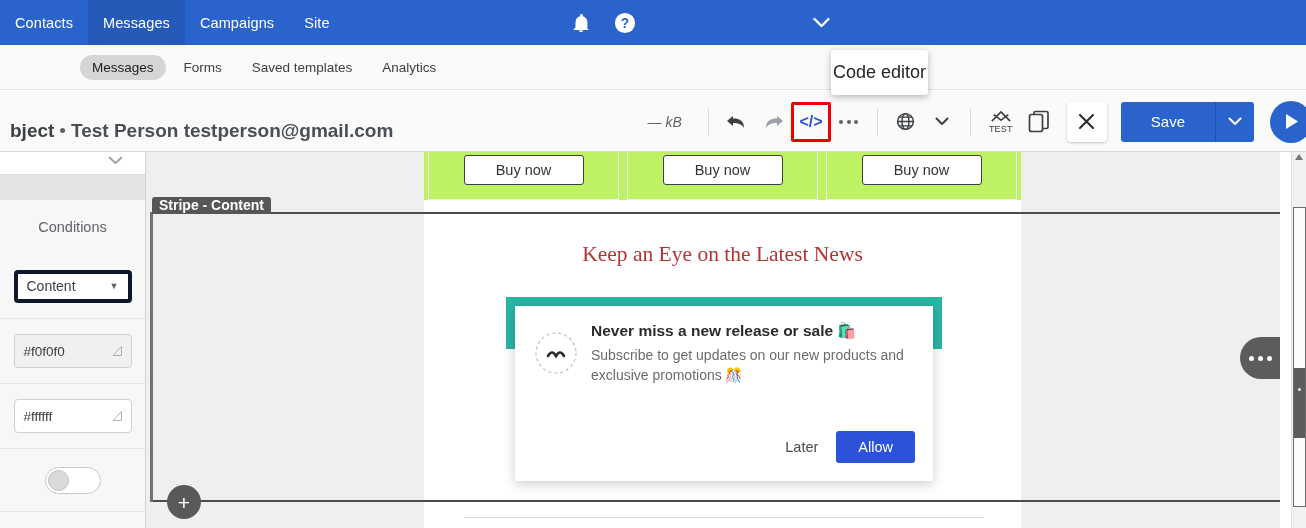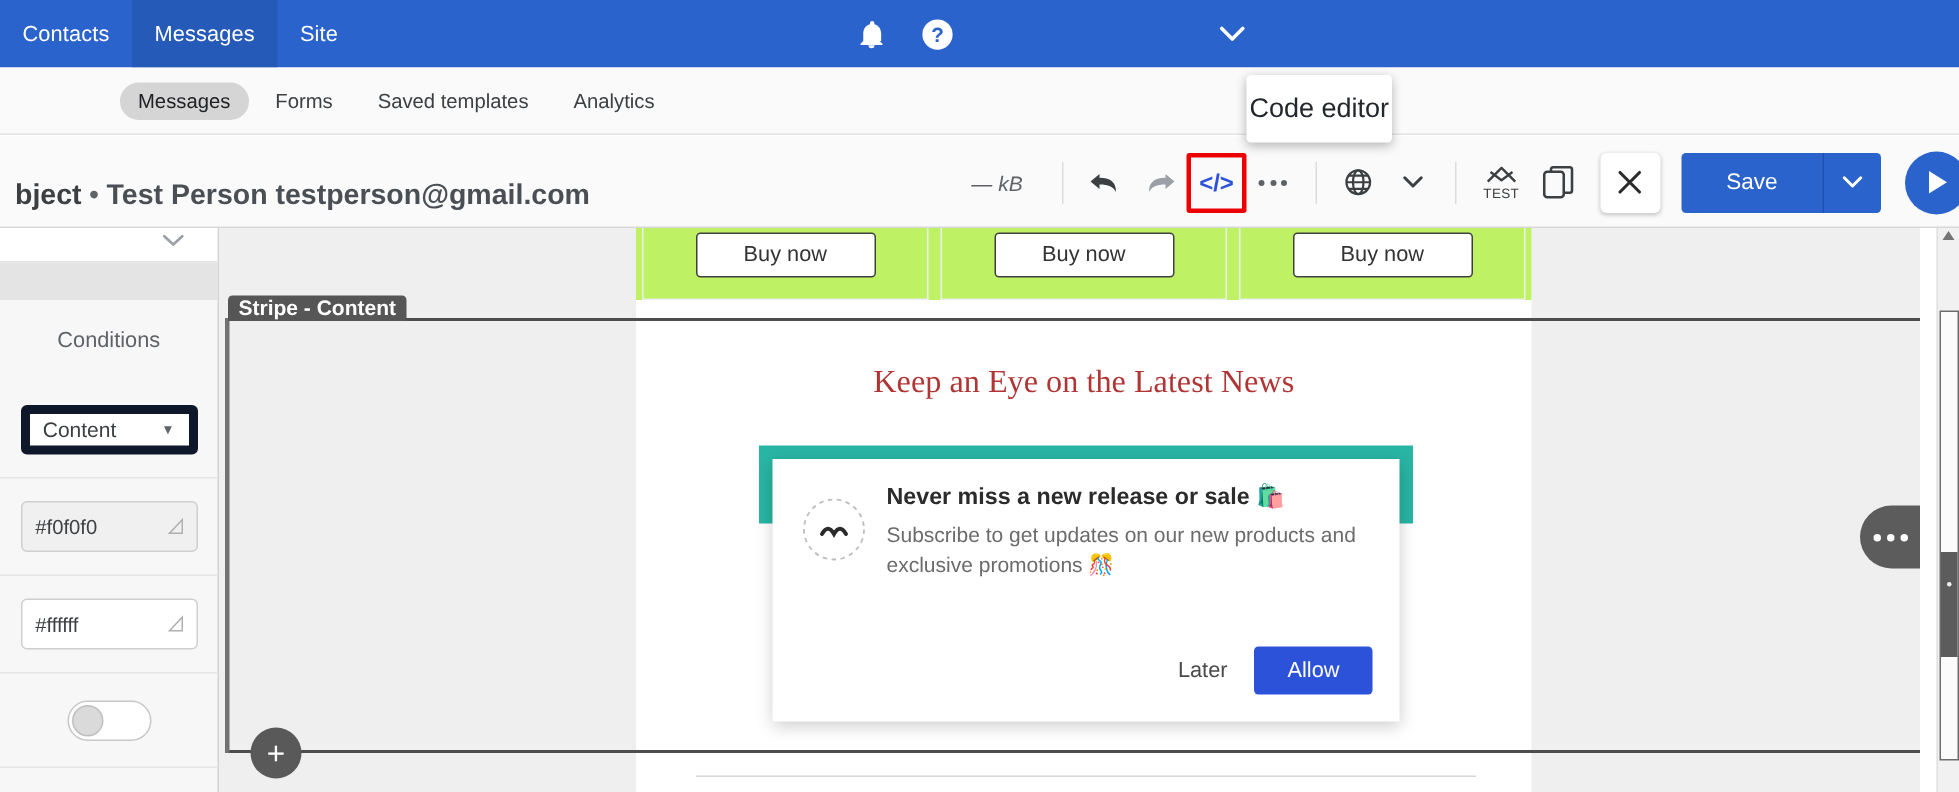--- a/index.html
+++ b/index.html
@@ -131,21 +131,21 @@
   .sb-section {
     height: 54px; display: flex; align-items: center; justify-content: center;
     font-size: 14.5px; color: #5f6368;
   }
   .sb-row {
     height: 65px; display: flex; align-items: center; justify-content: center;
     border-bottom: 1px solid #e6e6e6;
   }
   .sb-select {
     width: 118px; height: 33px; background: #ffffff;
-    border: 6px solid #0f172a; border-radius: 4px;
+    border: 4px solid #0f172a; border-radius: 4px;
     display: flex; align-items: center; padding: 0 9px;
     font-size: 14px; color: #3c4043; cursor: pointer;
   }
   .sb-select .lbl { flex: 1; }
   .sb-select .car { color: #5f6368; font-size: 9px; }
   .color-field {
     width: 118px; height: 34px; border-radius: 4px;
     border: 1px solid #cfcfcf; display: flex; align-items: center;
     padding: 0 9px; font-size: 13.5px; color: #3c4043; cursor: pointer;
     position: relative;
@@ -291,20 +291,21 @@
   }
 </style>
 </head>
 <body>
 
 <div id="app">
 
   <div class="topnav">
     <div class="nav-item">Contacts</div>
     <div class="nav-item active">Messages</div>
+    <div class="nav-item">Campaigns</div>
     <div class="nav-item">Site</div>
     <div class="nav-spacer"></div>
     <div class="nav-icons" style="margin-right:170px">
       <span style="cursor:pointer">
         <svg class="bell-ico" viewBox="0 0 24 24" fill="#ffffff">
             <path d="M12 22a2.2 2.2 0 0 0 2.2-2.2H9.8A2.2 2.2 0 0 0 12 22zm7-5.3v-5.4c0-3.3-1.8-6.1-4.9-6.8v-.7a1.6 1.6 0 0 0-3.2 0v.7C7.8 5.2 6 8 6 11.3v5.4L4 18.7v1h16v-1l-2-2z"></path>
           </svg>
       </span>
       <span style="cursor:pointer">
         <svg class="help-ico" viewBox="0 0 24 24">

